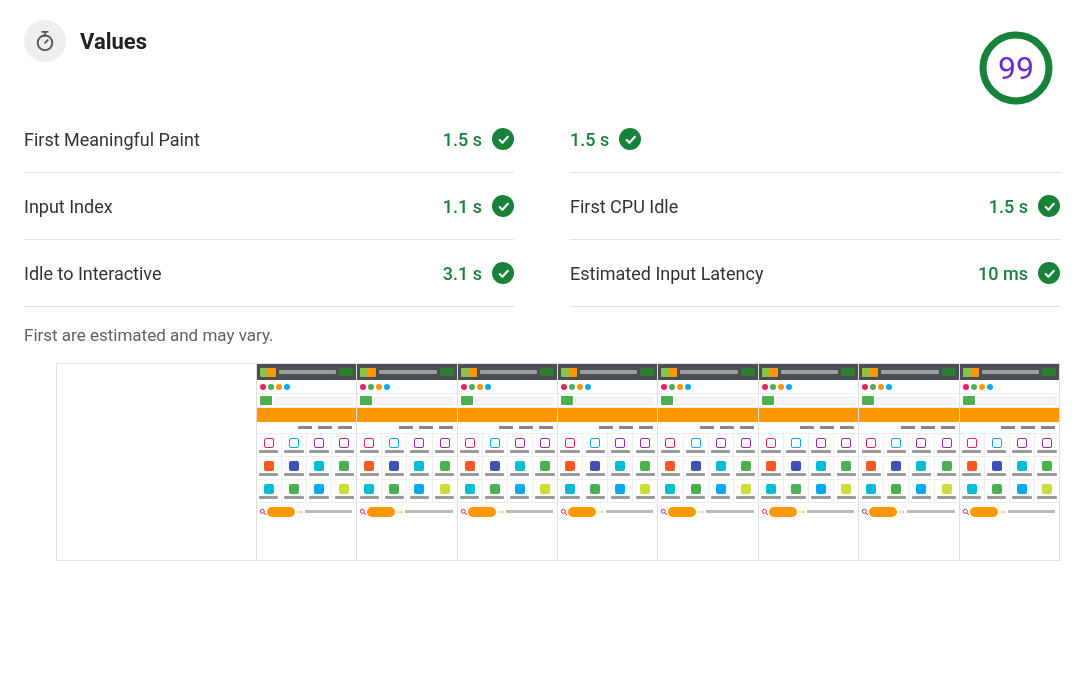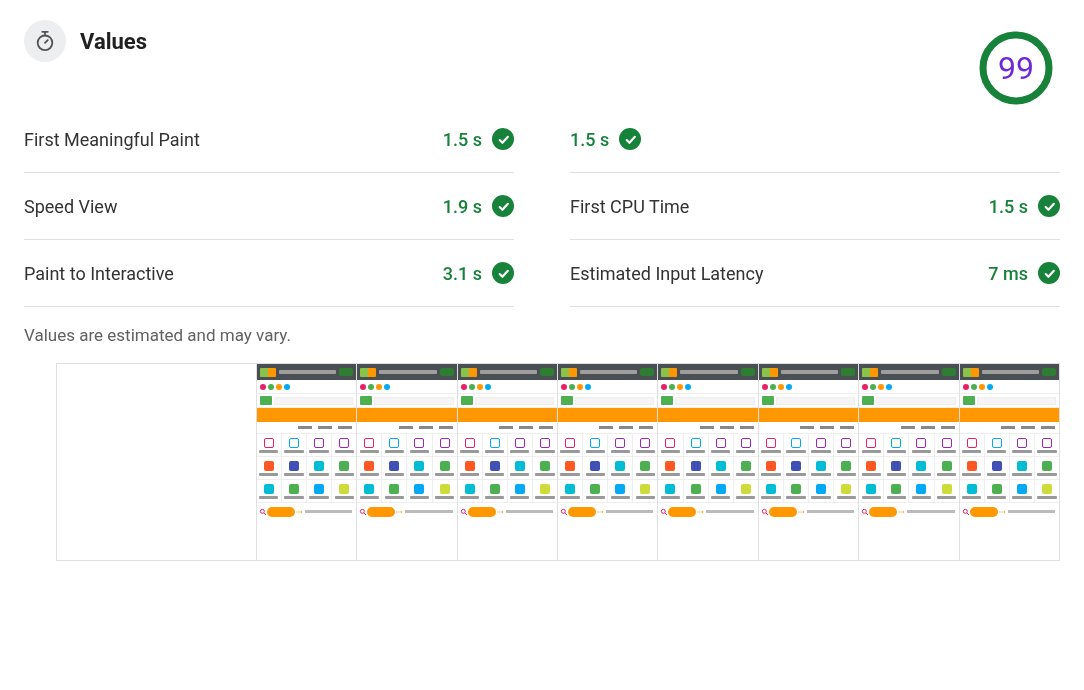--- a/index.html
+++ b/index.html
@@ -270,67 +270,67 @@
         <div class="metric-right">
           <div class="metric-value">1.5 s</div>
           <div class="check-circle">
             <svg viewBox="0 0 24 24" fill="none" stroke="#fff" stroke-width="4" stroke-linecap="round" stroke-linejoin="round">
               <polyline points="5 13 10 18 20 7"></polyline>
             </svg>
           </div>
         </div>
       </div>
       <div class="metric-item">
-        <div class="metric-name">Speed View</div>
+        <div class="metric-name">Input Index</div>
         <div class="metric-right">
-          <div class="metric-value">1.9 s</div>
+          <div class="metric-value">1.1 s</div>
           <div class="check-circle">
             <svg viewBox="0 0 24 24" fill="none" stroke="#fff" stroke-width="4" stroke-linecap="round" stroke-linejoin="round">
               <polyline points="5 13 10 18 20 7"></polyline>
             </svg>
           </div>
         </div>
       </div>
       <div class="metric-item">
-        <div class="metric-name">First CPU Time</div>
+        <div class="metric-name">First CPU Idle</div>
         <div class="metric-right">
           <div class="metric-value">1.5 s</div>
           <div class="check-circle">
             <svg viewBox="0 0 24 24" fill="none" stroke="#fff" stroke-width="4" stroke-linecap="round" stroke-linejoin="round">
               <polyline points="5 13 10 18 20 7"></polyline>
             </svg>
           </div>
         </div>
       </div>
       <div class="metric-item">
-        <div class="metric-name">Paint to Interactive</div>
+        <div class="metric-name">Idle to Interactive</div>
         <div class="metric-right">
           <div class="metric-value">3.1 s</div>
           <div class="check-circle">
             <svg viewBox="0 0 24 24" fill="none" stroke="#fff" stroke-width="4" stroke-linecap="round" stroke-linejoin="round">
               <polyline points="5 13 10 18 20 7"></polyline>
             </svg>
           </div>
         </div>
       </div>
       <div class="metric-item">
         <div class="metric-name">Estimated Input Latency</div>
         <div class="metric-right">
-          <div class="metric-value">7 ms</div>
+          <div class="metric-value">10 ms</div>
           <div class="check-circle">
             <svg viewBox="0 0 24 24" fill="none" stroke="#fff" stroke-width="4" stroke-linecap="round" stroke-linejoin="round">
               <polyline points="5 13 10 18 20 7"></polyline>
             </svg>
           </div>
         </div>
       </div>
     </div>
 
   <div class="footer-row">
-    <div class="estimate-note">Values are estimated and may vary.</div>
+    <div class="estimate-note">First are estimated and may vary.</div>
   </div>
 
   <div class="filmstrip" id="filmstrip">
       <div class="filmstrip-blank"></div>
       <div class="filmstrip-frame">
         <div class="fs-top">
           <div class="fs-logo"></div>
           <div style="flex: 1 1 0%; height: 4px; margin: 0px 3px; background: rgb(158, 158, 158); border-radius: 1px;"></div>
           <div class="fs-badge"></div>
         </div>

